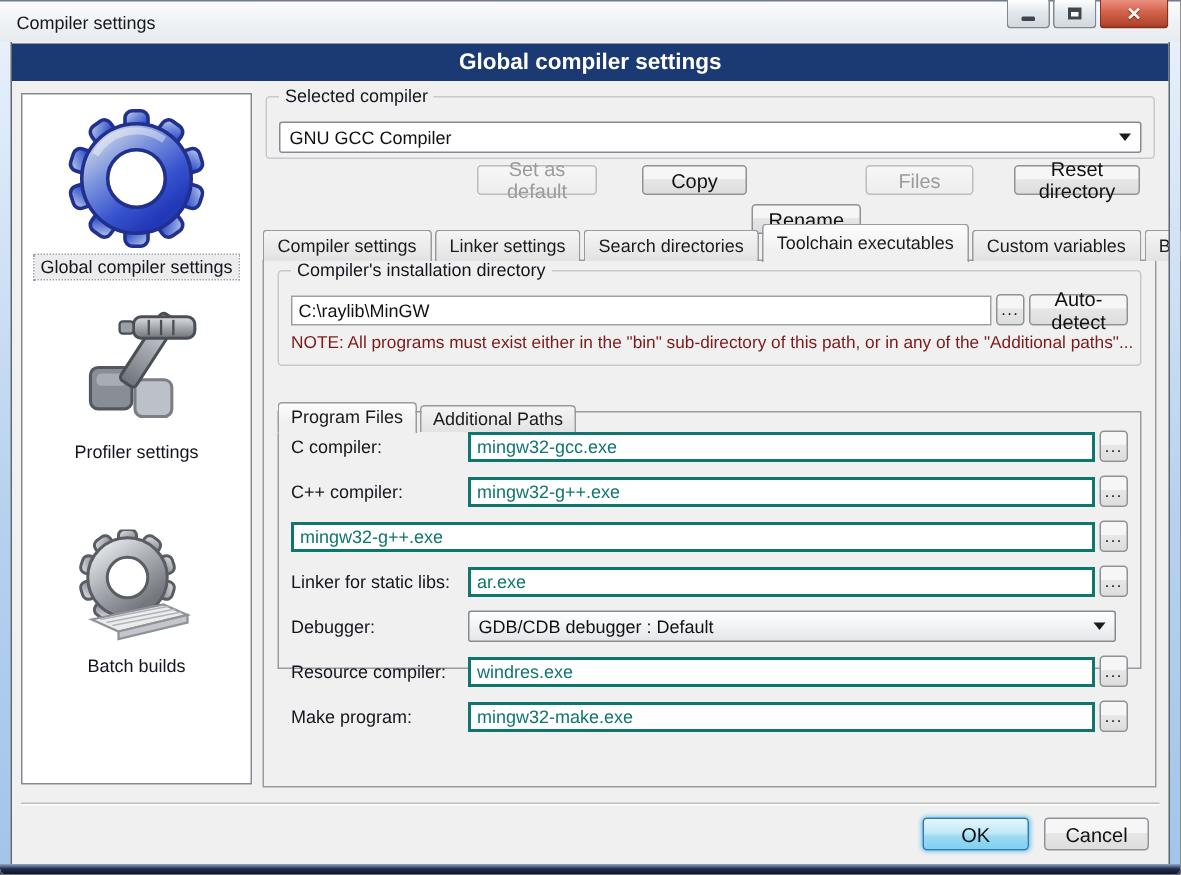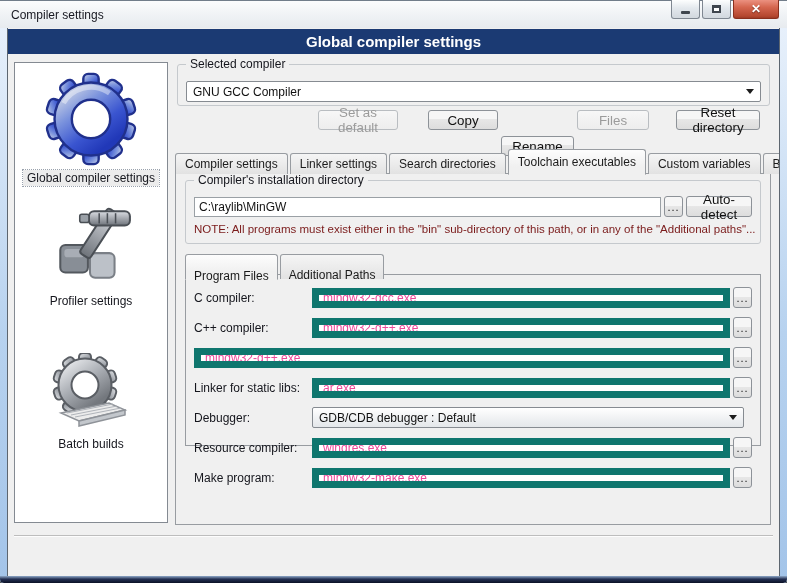--- a/index.html
+++ b/index.html
@@ -76,31 +76,31 @@
   .tabpanel{position:absolute;top:109px;left:0;right:0;height:352px;border:1px solid #989ca1;background:#f0f0f0;z-index:4;}
   .dirgroup{top:6px;left:9px;right:9px;height:64px;}
   .dirrow{position:absolute;left:8px;right:8px;top:15px;height:21px;display:flex;align-items:flex-end;}
   .dirrow input{flex:1;height:20px;border:1px solid #9aa0a5;background:#fff;padding:0 4px;
     font:12px "Liberation Sans",sans-serif;color:#111;}
   .browse{width:19px;height:21px;margin-left:3px;font-size:11px;letter-spacing:1px;}
   .autodetect{width:66px;height:21px;margin-left:3px;}
   .note{position:absolute;left:8px;right:4px;top:42px;color:#7a1a1a;font-size:11.5px;white-space:nowrap;overflow:hidden;}
   
   .subtabs{position:absolute;top:80px;left:9px;display:flex;align-items:flex-end;z-index:5;}
-  .subtab{height:18px;line-height:17px;padding:12px 8px;margin-right:2px;cursor:pointer;
+  .subtab{height:18px;line-height:17px;padding:0 8px;margin-right:2px;cursor:pointer;
     background:linear-gradient(#f5f5f5,#e2e2e2);border:1px solid #989ca1;border-bottom:none;
-    border-radius:3px 3px 0 0;}
+    border-radius:3px 3px 0 0;margin-top:14px;}
   .subtab.active{height:21px;line-height:19px;background:linear-gradient(#fdfdfd,#f0f0f0 70%);
     margin-bottom:-1px;border-bottom:1px solid #f0f0f0;position:relative;z-index:6;}
   .subpanel{position:absolute;top:100px;left:9px;right:9px;height:172px;border:1px solid #989ca1;
     background:#f0f0f0;z-index:4;padding:12px 8px 0 8px;}
   .frow{display:flex;align-items:center;height:21px;margin-bottom:9px;}
   .flabel{width:118px;color:#15161d;}
-  .frow input{flex:1;height:20px;border:7px solid #0f766e;background:#fff;padding:0 4px;
-    font:12px "Liberation Sans",sans-serif;color:#ec4899;}
+  .frow input{flex:1;height:20px;border:2px solid #0f766e;background:#fff;padding:0 4px;
+    font:12px "Liberation Sans",sans-serif;color:#0f766e;}
   .frow .browse{flex:none;}
   .combo-dbg{flex:1;margin-right:8px;justify-content:flex-end;}
   
   .sep{position:absolute;left:6px;right:6px;top:507px;height:2px;
     border-top:1px solid #bdbdbd;border-bottom:1px solid #fdfdfd;}
   .footer{position:absolute;top:517px;right:13px;display:flex;gap:10px;}
   .btn-ok{width:71px;height:22px;border:1px solid #2f7cb5;
     background:linear-gradient(#e6f6fd,#c2e8f8 45%,#9adaf3 60%,#7fd0f0);
     box-shadow:0 0 3px 1px #7cc9ee;}
   .btn-cancel{width:70px;height:22px;}
@@ -311,15 +311,19 @@
             <span class="flabel">Make program:</span>
             <input type="text" value="mingw32-make.exe" style="">
             <button class="btn browse">...</button>
           </div>
 
         </div>
       </div>
     </div>
 
     <div class="sep"></div>
+    <div class="footer">
+      <button class="btn btn-ok">OK</button>
+      <button class="btn btn-cancel">Cancel</button>
+    </div>
 
   </div>
 </div>
 
 </body></html>

